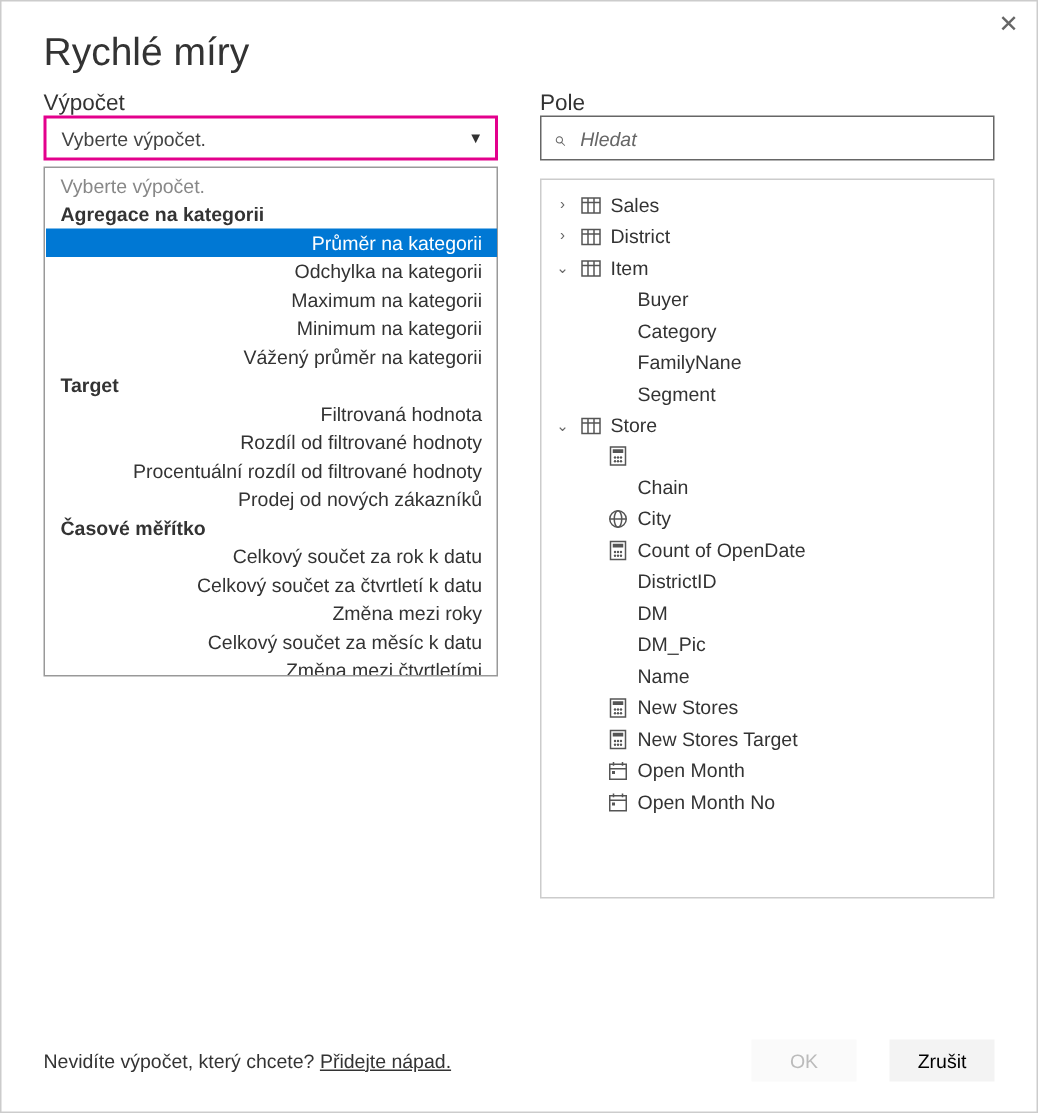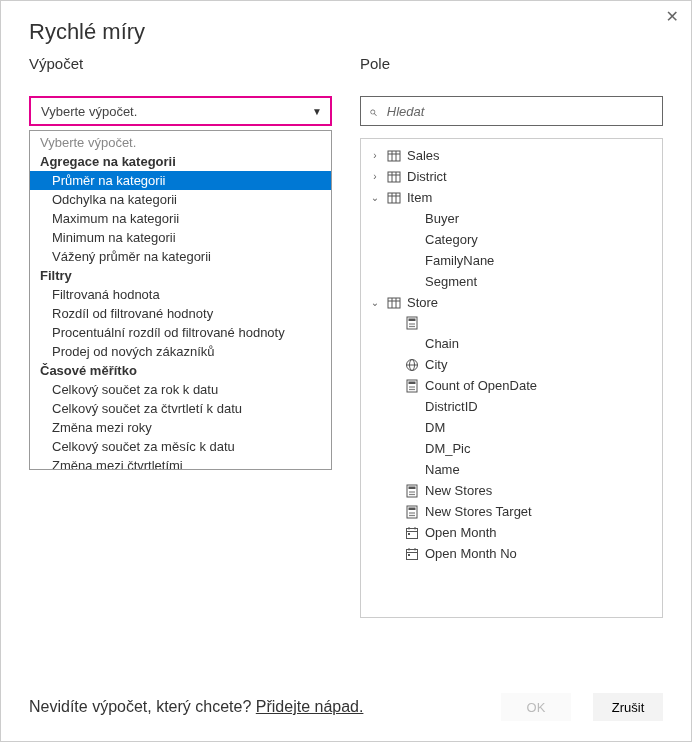--- a/index.html
+++ b/index.html
@@ -23,42 +23,42 @@
     position: absolute;
     top: 8px;
     right: 12px;
     font-size: 16px;
     color: #666;
     cursor: pointer;
     line-height: 1;
     font-weight: 300;
   }
   .title {
-    font-size: 22px;
+    font-size: 26px;
     font-weight: 300;
     color: #333;
     padding: 18px 28px 10px 28px;
   }
   .content {
     display: flex;
     flex: 1;
     padding: 0 28px;
     gap: 28px;
     min-height: 0;
   }
   .col {
     flex: 1;
     display: flex;
     flex-direction: column;
     min-width: 0;
   }
   .section-label {
     font-size: 15px;
     color: #333;
-    margin-bottom: 24px;
+    margin-bottom: 0;
     font-weight: 400;
   }
   .combo {
     height: 30px;
     border: 2px solid #e3008c;
     display: flex;
     align-items: center;
     padding: 0 8px 0 10px;
     font-size: 13px;
     color: #444;
@@ -87,20 +87,21 @@
   }
   .lb-group {
     padding: 2px 10px;
     font-weight: 700;
     color: #333;
   }
   .lb-item {
     padding: 2px 10px 2px 22px;
     color: #333;
     cursor: pointer;
+    text-align: right;
   }
   .lb-item.selected {
     background: #0078d4;
     color: #fff;
   }
   .search {
     height: 30px;
     border: 1px solid #666;
     display: flex;
     align-items: center;
@@ -142,21 +143,21 @@
   }
   .tw { width: 12px; text-align: center; color: #666; font-size: 10px; }
   .ticon { width: 14px; height: 14px; display: inline-flex; align-items: center; justify-content: center; }
   .ind1 { padding-left: 22px; }
   .footer {
     border-top: none;
     padding: 18px 28px 20px 28px;
     display: flex;
     align-items: center;
   }
-  .footer-text { font-size: 16px; color: #333; }
+  .footer-text { font-size: 13px; color: #333; }
   .footer-text a { color: #333; text-decoration: underline; cursor: pointer; }
   .btns { margin-left: auto; display: flex; gap: 22px; }
   .btn {
     min-width: 70px;
     height: 28px;
     border: none;
     background: #f3f3f3;
     font-size: 13px;
     cursor: pointer;
     color: #000000;
@@ -182,21 +183,21 @@
       </div>
 
       <div class="listbox" id="listbox">
           <div class="lb-placeholder">Vyberte výpočet.</div>
           <div class="lb-group">Agregace na kategorii</div>
           <div class="lb-item selected">Průměr na kategorii</div>
           <div class="lb-item">Odchylka na kategorii</div>
           <div class="lb-item">Maximum na kategorii</div>
           <div class="lb-item">Minimum na kategorii</div>
           <div class="lb-item">Vážený průměr na kategorii</div>
-          <div class="lb-group">Filtry</div>
+          <div class="lb-group">Target</div>
           <div class="lb-item">Filtrovaná hodnota</div>
           <div class="lb-item">Rozdíl od filtrované hodnoty</div>
           <div class="lb-item">Procentuální rozdíl od filtrované hodnoty</div>
           <div class="lb-item">Prodej od nových zákazníků</div>
           <div class="lb-group">Časové měřítko</div>
           <div class="lb-item">Celkový součet za rok k datu</div>
           <div class="lb-item">Celkový součet za čtvrtletí k datu</div>
           <div class="lb-item">Změna mezi roky</div>
           <div class="lb-item">Celkový součet za měsíc k datu</div>
           <div class="lb-item">Změna mezi čtvrtletími</div>

